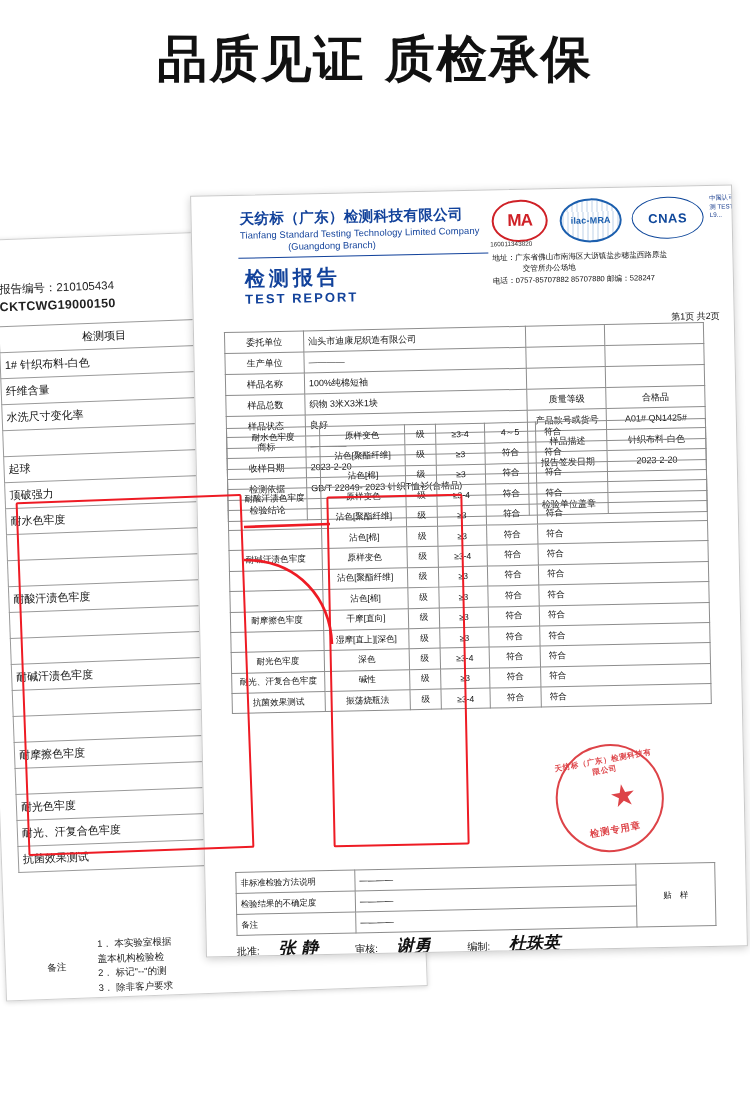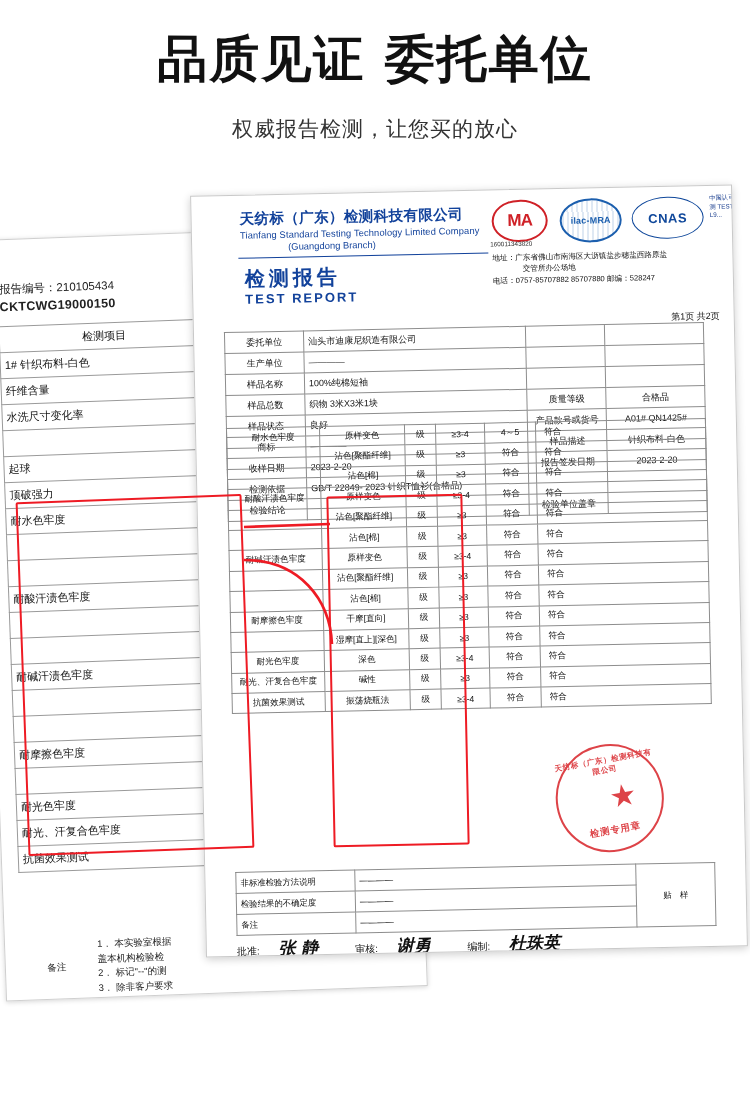--- a/index.html
+++ b/index.html
@@ -135,22 +135,21 @@
   
   .hl{position:absolute;border:2.6px solid #ee1b24;border-radius:2px;}
   .hl-left{left:22px;top:498px;width:222px;height:350px;transform:rotate(-2.1deg);}
   .hl-right{left:330px;top:495px;width:132px;height:347px;transform:rotate(-1.2deg);}
   .conn{position:absolute;stroke:#ee1b24;fill:none;stroke-width:2.6;}
 </style>
 </head>
 <body>
 
 <div class="hero">
-  <div class="hero-title">品质见证 委托单位</div>
-  <div class="hero-sub">权威报告检测，让您买的放心</div>
+  <div class="hero-title">品质见证 质检承保</div>
 </div>
 
 <div class="doc-back">
   <div class="back-rep">报告编号：210105434</div>
   <div class="back-rep2">CKTCWG19000150</div>
 
   <table class="back">
     <tbody id="back-body">
         <tr>
           <td class="h">检测项目</td>

